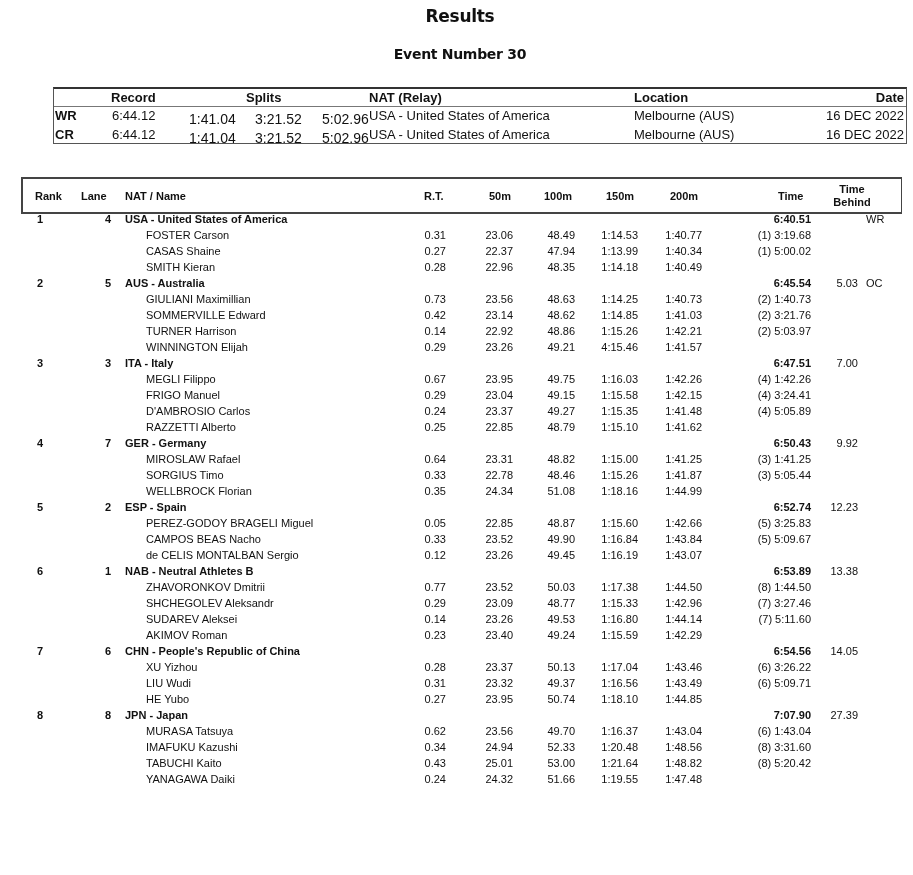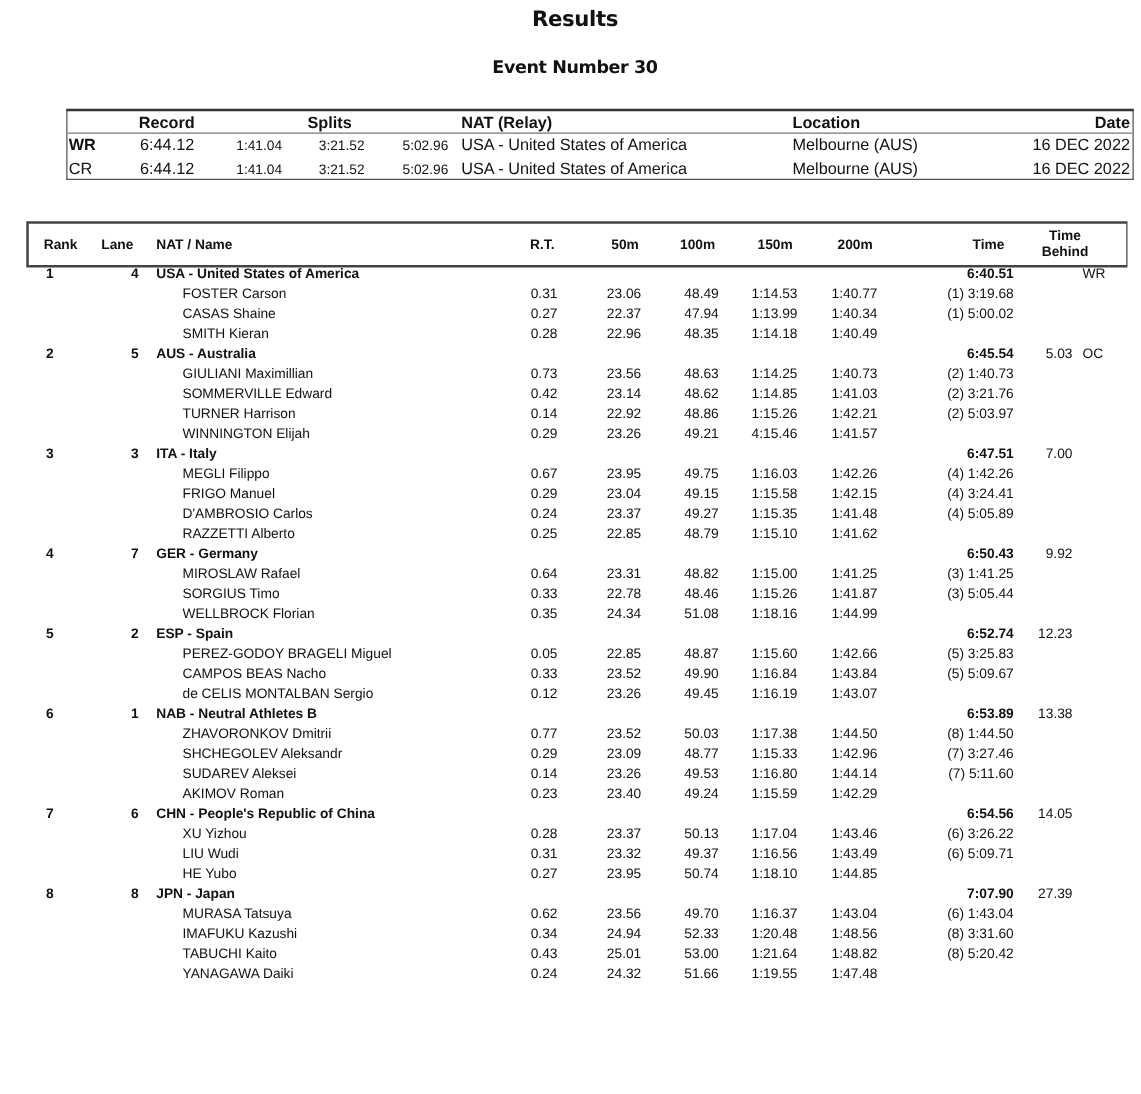--- a/index.html
+++ b/index.html
@@ -11,21 +11,21 @@
 
     
     .records { position: absolute; left: 33px; top: 87px; width: 852px; height: 54px;
       border: 1px solid #555; border-top: 2px solid #333; font-family: "Liberation Sans", sans-serif; margin-left: 20px; }
     .rec-head, .rec-row { position: absolute; left: 0; width: 100%; height: 17px; }
     .rec-head { top: 0; border-bottom: 1px solid #777; font-weight: bold; font-size: 13px; }
     .rec-row { font-size: 13px; }
     .rec-row.r0 { top: 18px; }
     .rec-row.r1 { top: 37px; }
     .rc { position: absolute; top: 1px; white-space: nowrap; }
-    .rc.small { font-size: 11px; top: 4px; }
+    .rc.small { font-size: 14px; top: 4px; }
     .rc.right { text-align: right; }
 
     
     .rhead { position: absolute; left: 21px; top: 177px; width: 878px; height: 33px;
       border-left: 2px solid #444; border-right: 1px solid #444; border-top: 2px solid #444; border-bottom: 2px solid #444;
       font-family: "Liberation Sans", sans-serif; font-size: 11px; font-weight: bold; }
     .hc { position: absolute; white-space: nowrap; }
     .rows { position: absolute; left: 21px; top: 212px; width: 880px;
       font-family: "Liberation Sans", sans-serif; font-size: 11px; }
     .row { position: relative; height: 16px; }
@@ -51,21 +51,21 @@
     <span class="rc" style="left:1px;font-weight:bold">WR</span>
     <span class="rc" style="left:58px">6:44.12</span>
     <span class="rc small" style="left:135px">1:41.04</span>
     <span class="rc small" style="left:201px">3:21.52</span>
     <span class="rc small" style="left:268px">5:02.96</span>
     <span class="rc" style="left:315px">USA - United States of America</span>
     <span class="rc" style="left:580px">Melbourne (AUS)</span>
     <span class="rc right" style="right:2px">16 DEC 2022</span>
   </div>
   <div class="rec-row r1">
-    <span class="rc" style="left:1px;font-weight:normal">CR</span>
+    <span class="rc" style="left:1px;font-weight:bold">CR</span>
     <span class="rc" style="left:58px">6:44.12</span>
     <span class="rc small" style="left:135px">1:41.04</span>
     <span class="rc small" style="left:201px">3:21.52</span>
     <span class="rc small" style="left:268px">5:02.96</span>
     <span class="rc" style="left:315px">USA - United States of America</span>
     <span class="rc" style="left:580px">Melbourne (AUS)</span>
     <span class="rc right" style="right:2px">16 DEC 2022</span>
   </div>
 </div>
 

